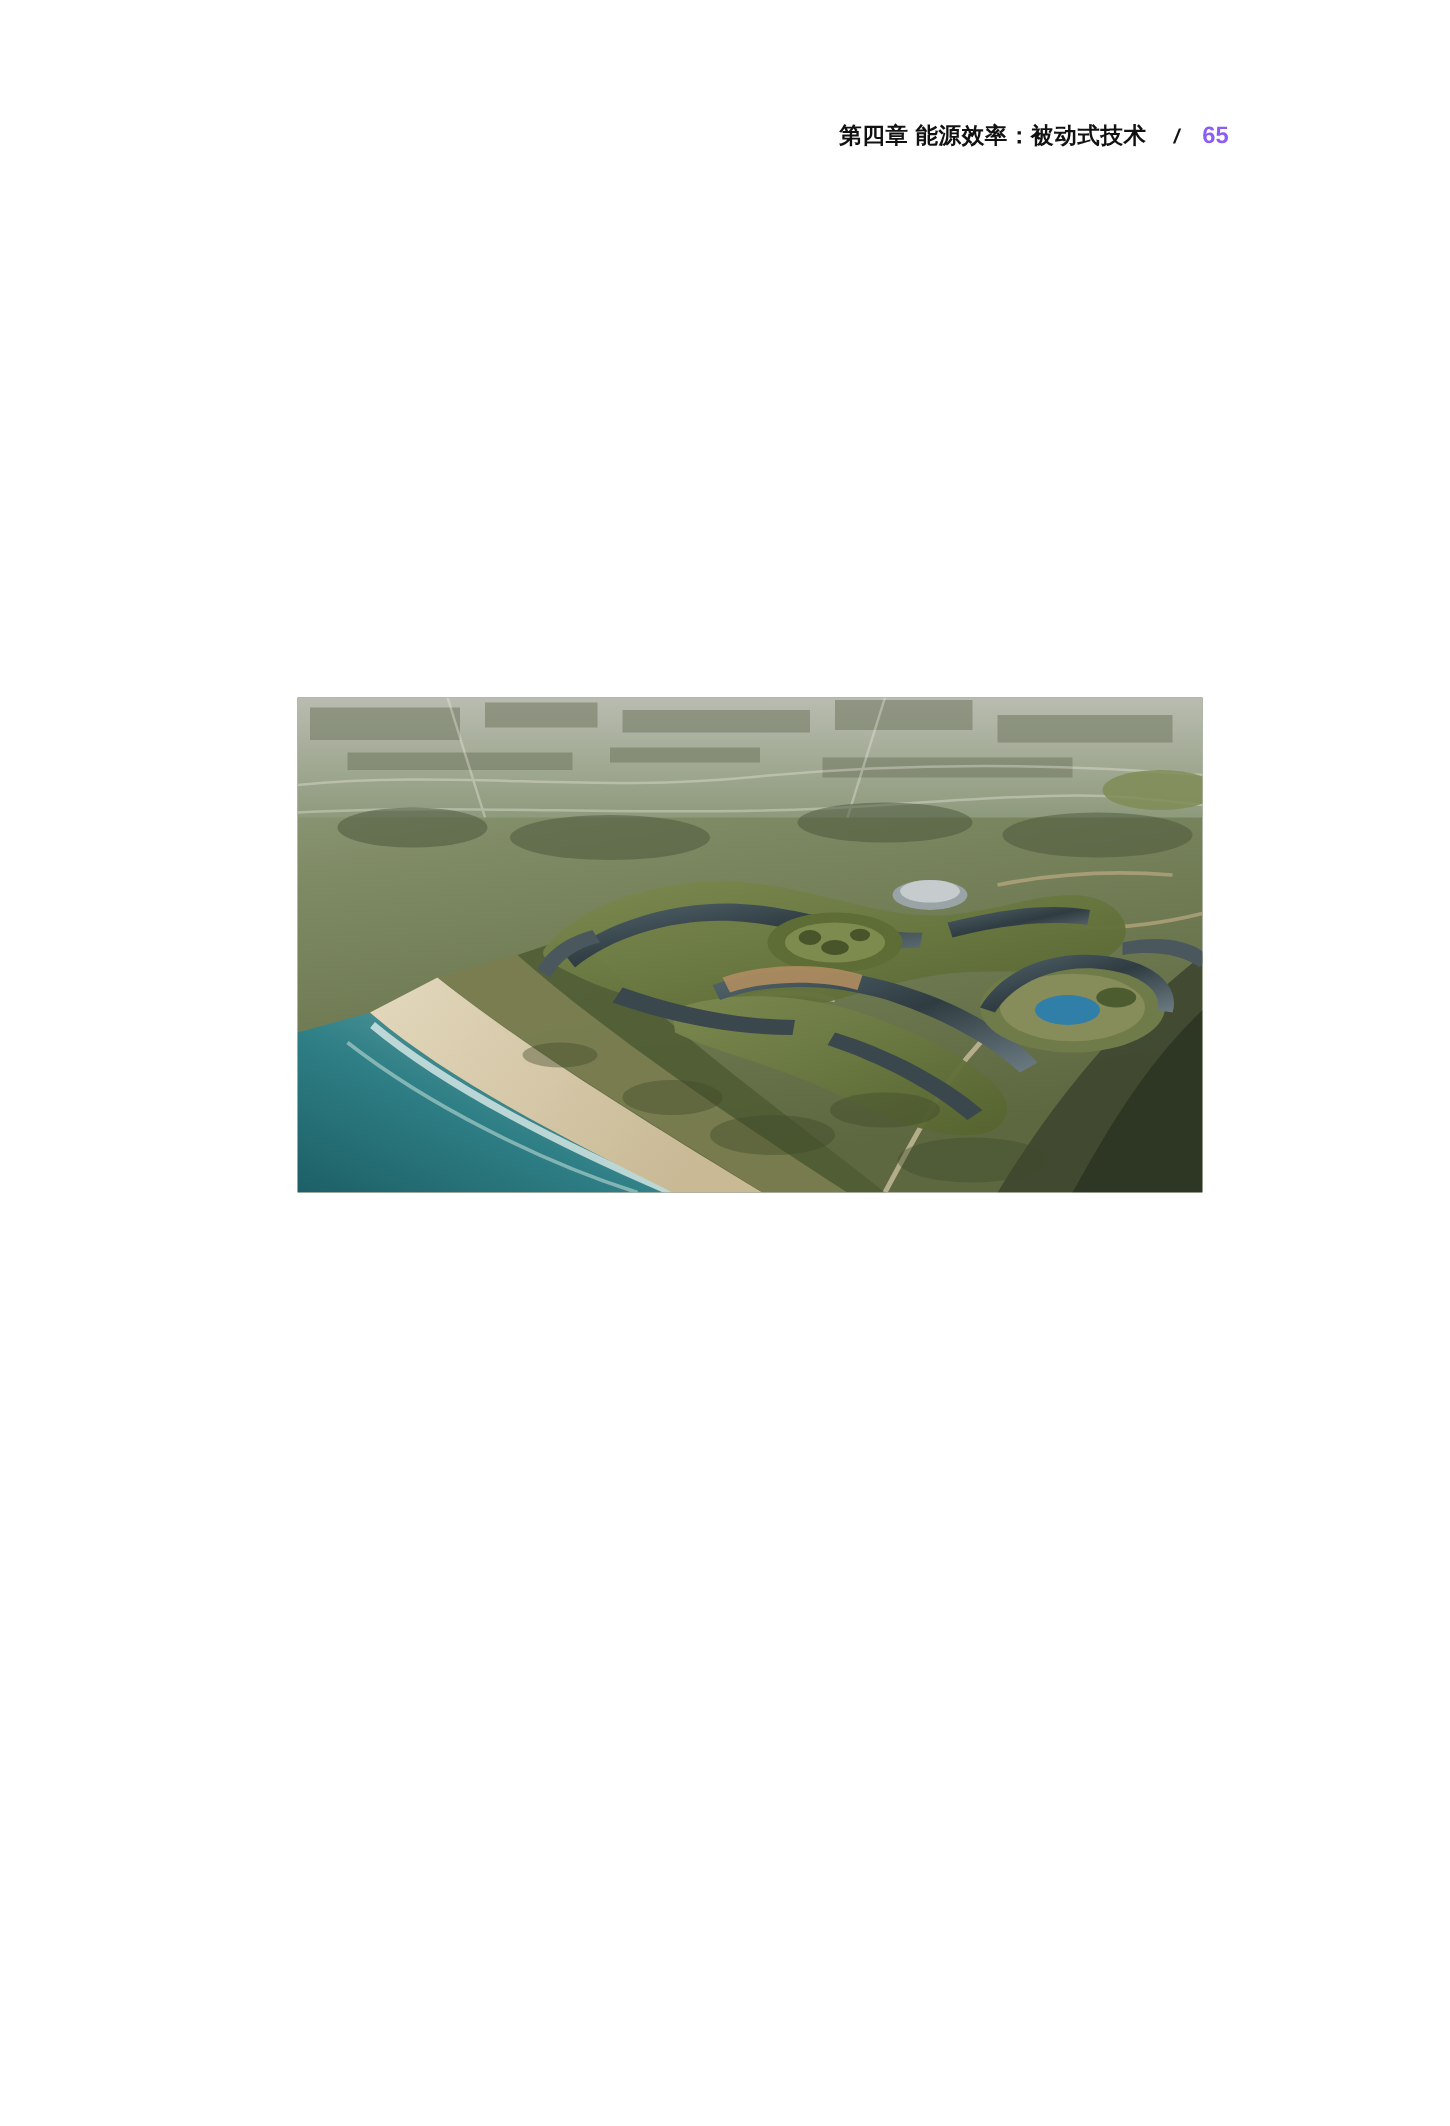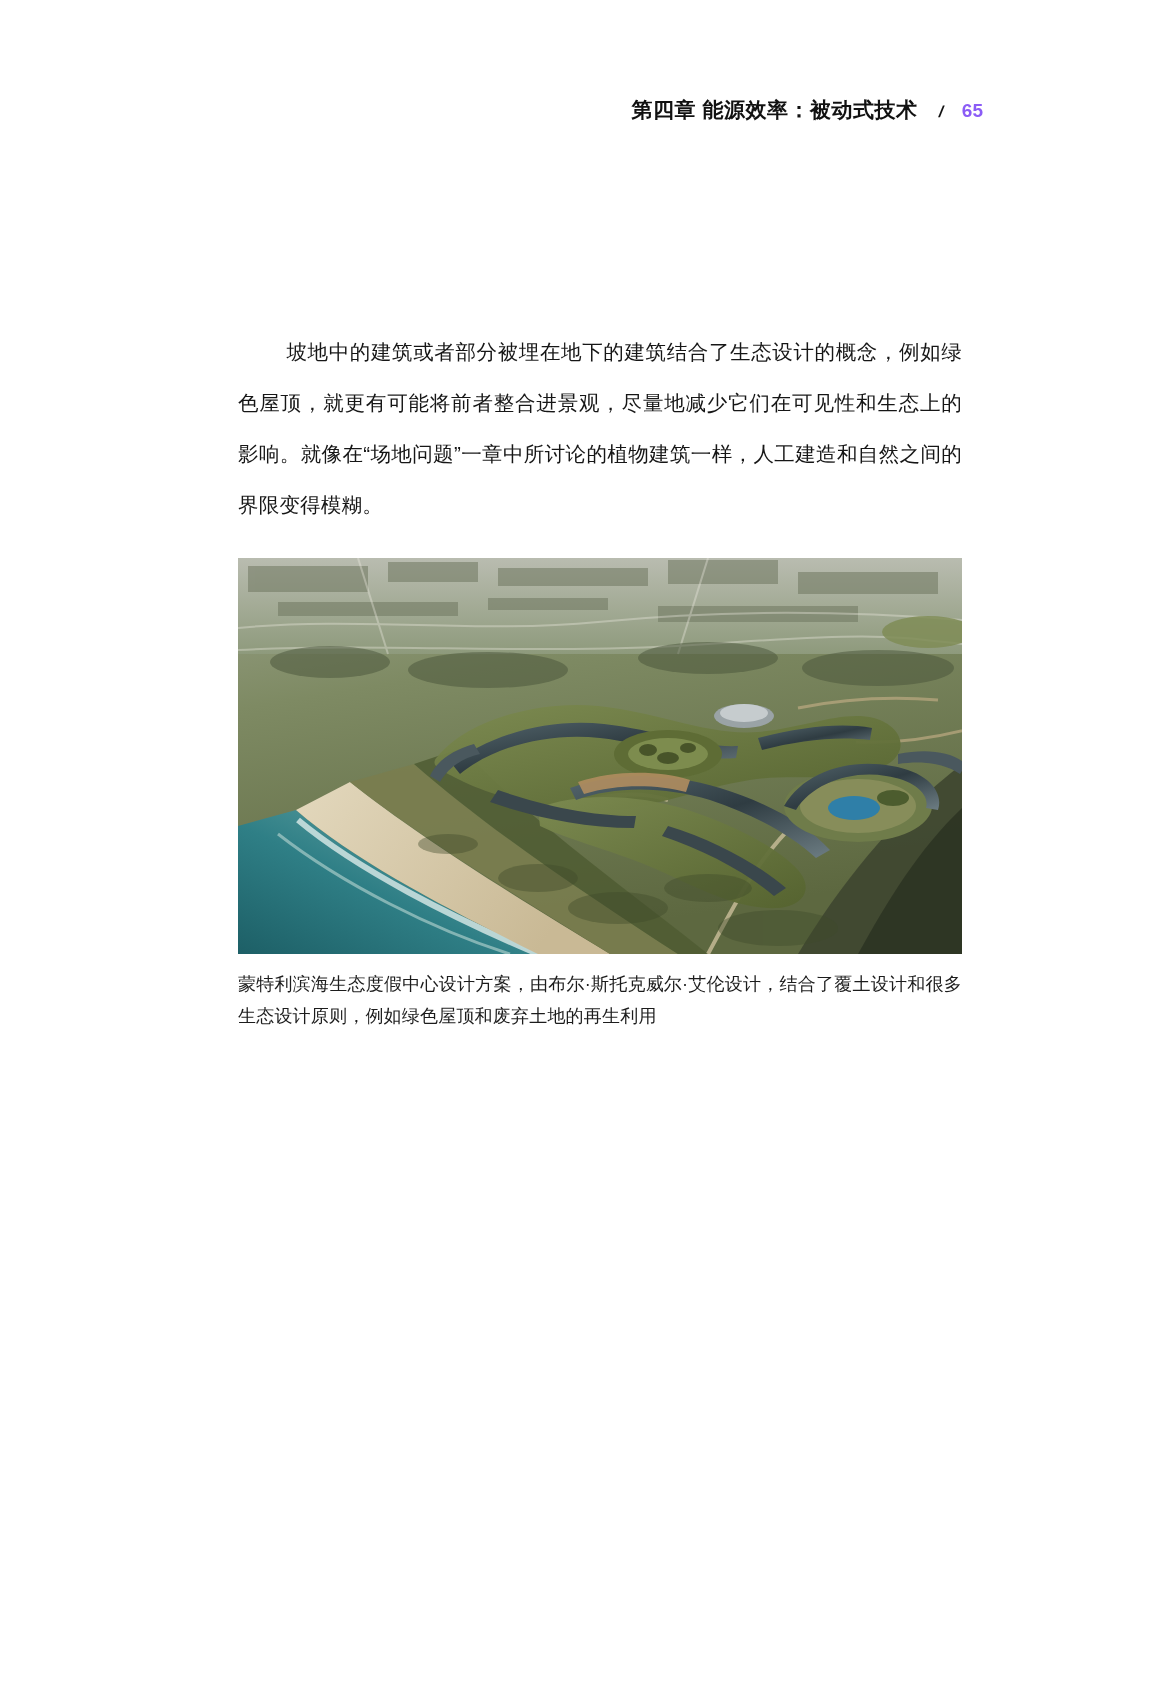--- a/index.html
+++ b/index.html
@@ -24,21 +24,21 @@
   .running-header {
     position: absolute;
     top: 96px;
     right: 177px;
     display: flex;
     align-items: baseline;
     gap: 0;
     white-space: nowrap;
   }
   .running-header .chapter-label {
-    font-size: 21px;
+    font-size: 18px;
     font-weight: bold;
     letter-spacing: 0.5px;
     color: #111;
   }
   .running-header .chapter-sep {
     display: inline-block;
     font-size: 16px;
     font-weight: bold;
     color: #111;
     margin: 0 18px 0 22px;
@@ -105,21 +105,20 @@
 <body>
 
 <div class="page">
 
   <div class="running-header">
     <span class="chapter-label">第四章  能源效率：被动式技术</span>
     <span class="chapter-sep">/</span>
     <span class="page-number">65</span>
   </div>
 
-  <p class="body-text"><span class="indent"></span><span>坡地中的建筑或者部分被埋在地下的建筑结合了生态设计的概念，例如绿色屋顶，就更有可能将前者整合进景观，尽量地减少它们在可见性和生态上的影响。就像在“场地问题”一章中所讨论的植物建筑一样，人工建造和自然之间的界限变得模糊。</span></p>
 
   <figure class="figure" style="margin:0;">
     <div class="figure-image">
       <svg class="illus" viewBox="0 0 724 396" preserveAspectRatio="none">
         <defs>
           <linearGradient id="seaGrad" x1="0" y1="1" x2="1" y2="0">
             <stop offset="0%" stop-color="#1d5f66"></stop>
             <stop offset="45%" stop-color="#2f7f86"></stop>
             <stop offset="100%" stop-color="#77b0ae"></stop>
           </linearGradient>
@@ -233,16 +232,15 @@
 
         <g opacity="0.4" fill="#3f4a2a">
           <ellipse cx="300" cy="320" rx="40" ry="14"></ellipse>
           <ellipse cx="380" cy="350" rx="50" ry="16"></ellipse>
           <ellipse cx="470" cy="330" rx="44" ry="14"></ellipse>
           <ellipse cx="540" cy="370" rx="60" ry="18"></ellipse>
           <ellipse cx="210" cy="286" rx="30" ry="10"></ellipse>
         </g>
       </svg>
     </div>
-    <figcaption class="figure-caption">蒙特利滨海生态度假中心设计方案，由布尔·斯托克威尔·艾伦设计，结合了覆土设计和很多生态设计原则，例如绿色屋顶和废弃土地的再生利用</figcaption>
   </figure>
 
 </div>
 
 </body></html>

